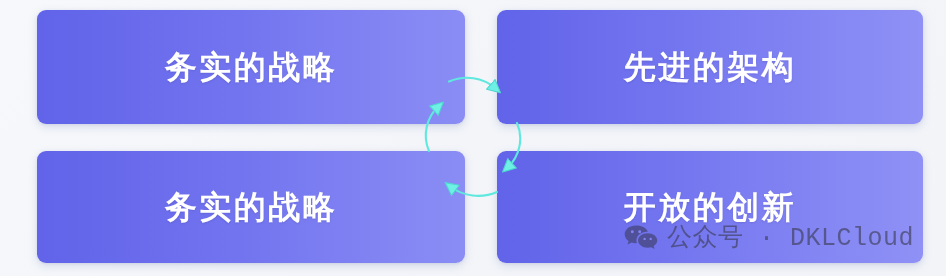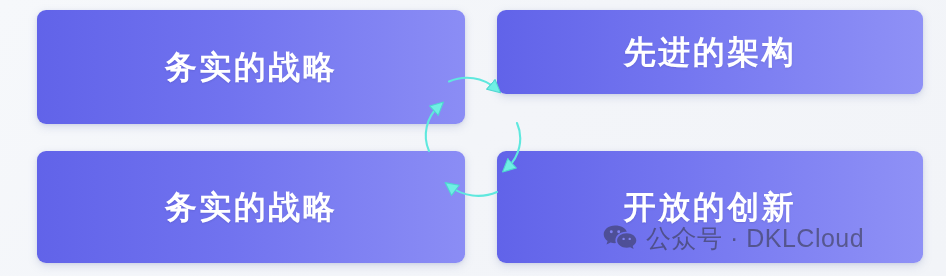--- a/index.html
+++ b/index.html
@@ -42,21 +42,21 @@
     white-space: nowrap;
     user-select: none;
   }
 
   
   #card-strategy {
     left: 37px;  top: 10px;  width: 428px; height: 114px;
     background: linear-gradient(90deg, #6163e9 0%, #7173ef 45%, #8b8df5 100%);
   }
   #card-architecture {
-    left: 497px; top: 10px;  width: 426px; height: 84px;
+    left: 497px; top: 10px;  width: 426px; height: 114px;
     background: linear-gradient(90deg, #6163e9 0%, #7577f0 45%, #8f91f6 100%);
   }
   #card-governance {
     left: 37px;  top: 151px; width: 428px; height: 112px;
     background: linear-gradient(90deg, #6163e9 0%, #7173ef 45%, #8b8df5 100%);
   }
   #card-innovation {
     left: 497px; top: 151px; width: 426px; height: 112px;
     background: linear-gradient(90deg, #6163e9 0%, #7577f0 45%, #8f91f6 100%);
     font-family: Liberation Serif, serif;
@@ -68,27 +68,28 @@
     left: 403px;
     top: 71px;
     width: 144px;
     height: 132px;
     pointer-events: none;
   }
 
   
   #watermark {
     position: absolute;
-    left: 603px;
+    left: 624px;
     top: 224px;
     display: flex;
     align-items: center;
     gap: 9px;
     opacity: 0.62;
     user-select: none;
+    font-family: Liberation Mono, monospace;
   }
   #watermark .wm-text {
     color: #3b3b52;
     font-size: 25px;
     font-weight: normal;
     letter-spacing: 0.5px;
     line-height: 1;
     white-space: nowrap;
   }
   #watermark .wm-icon {

